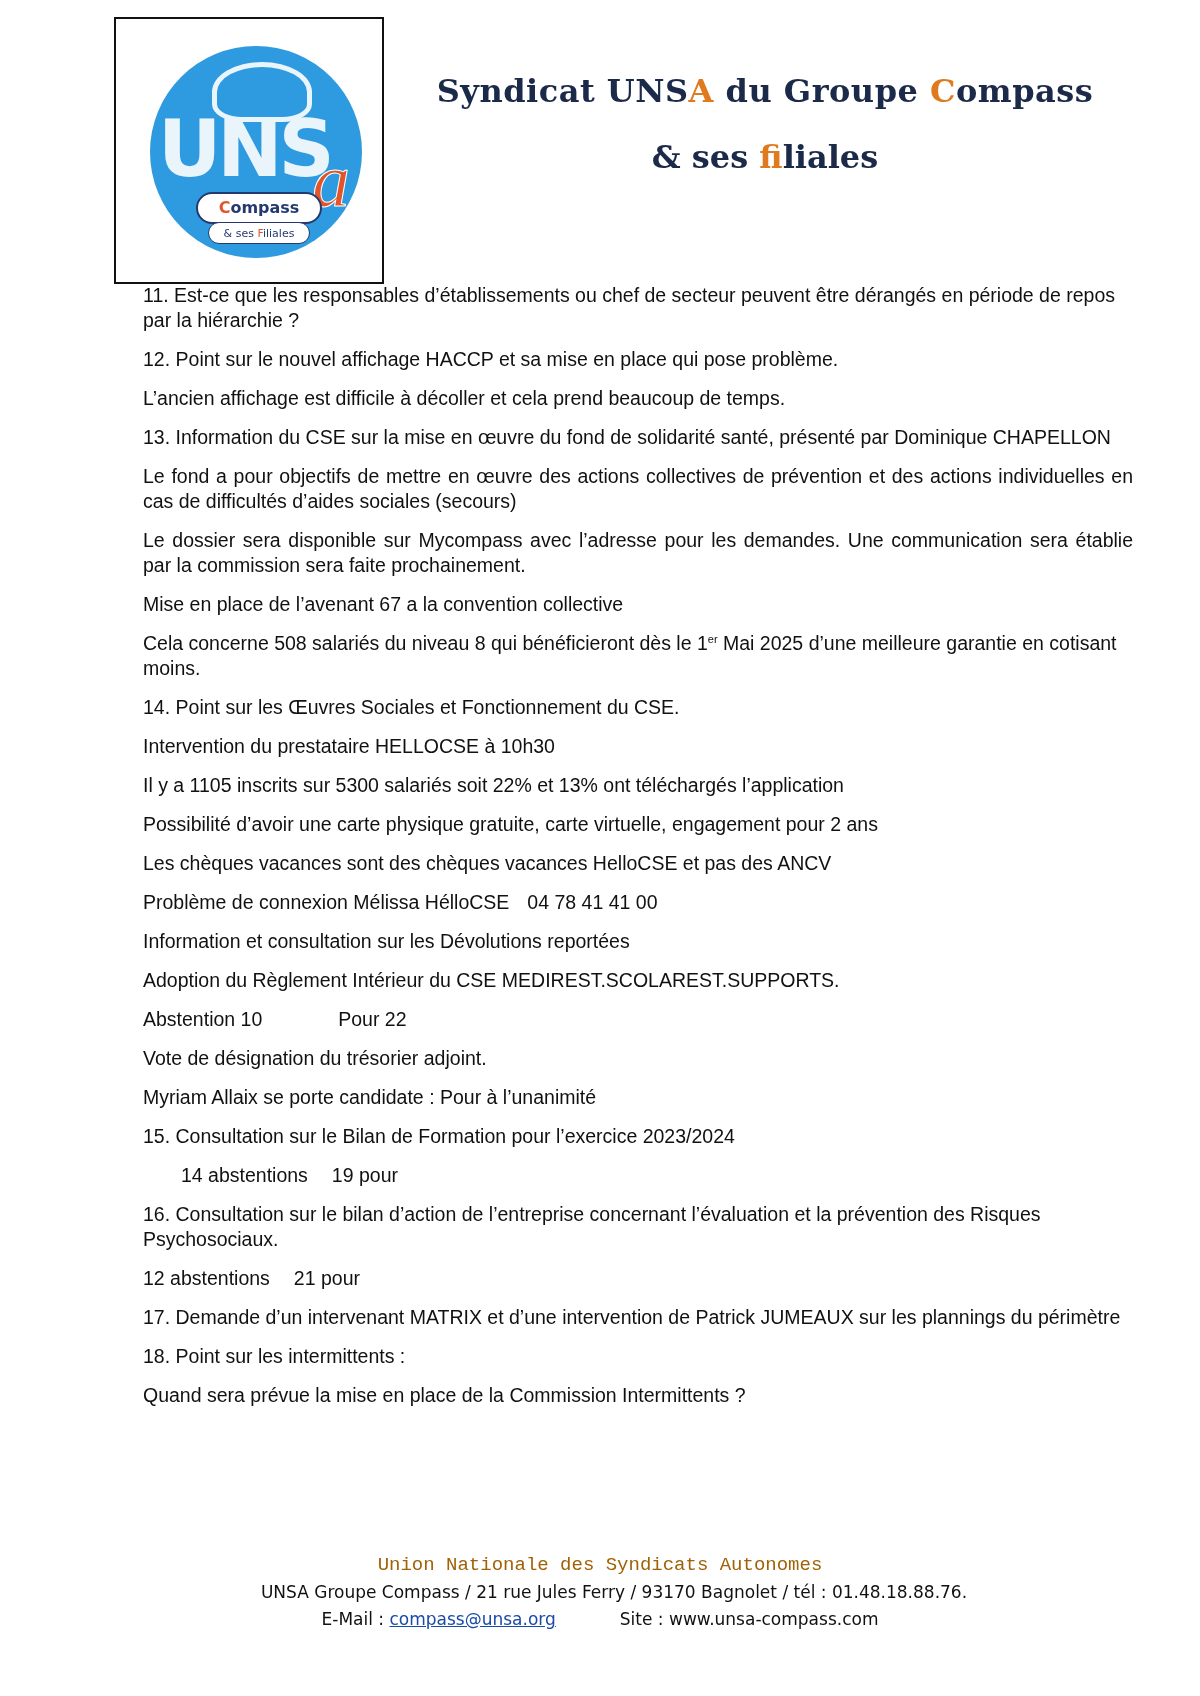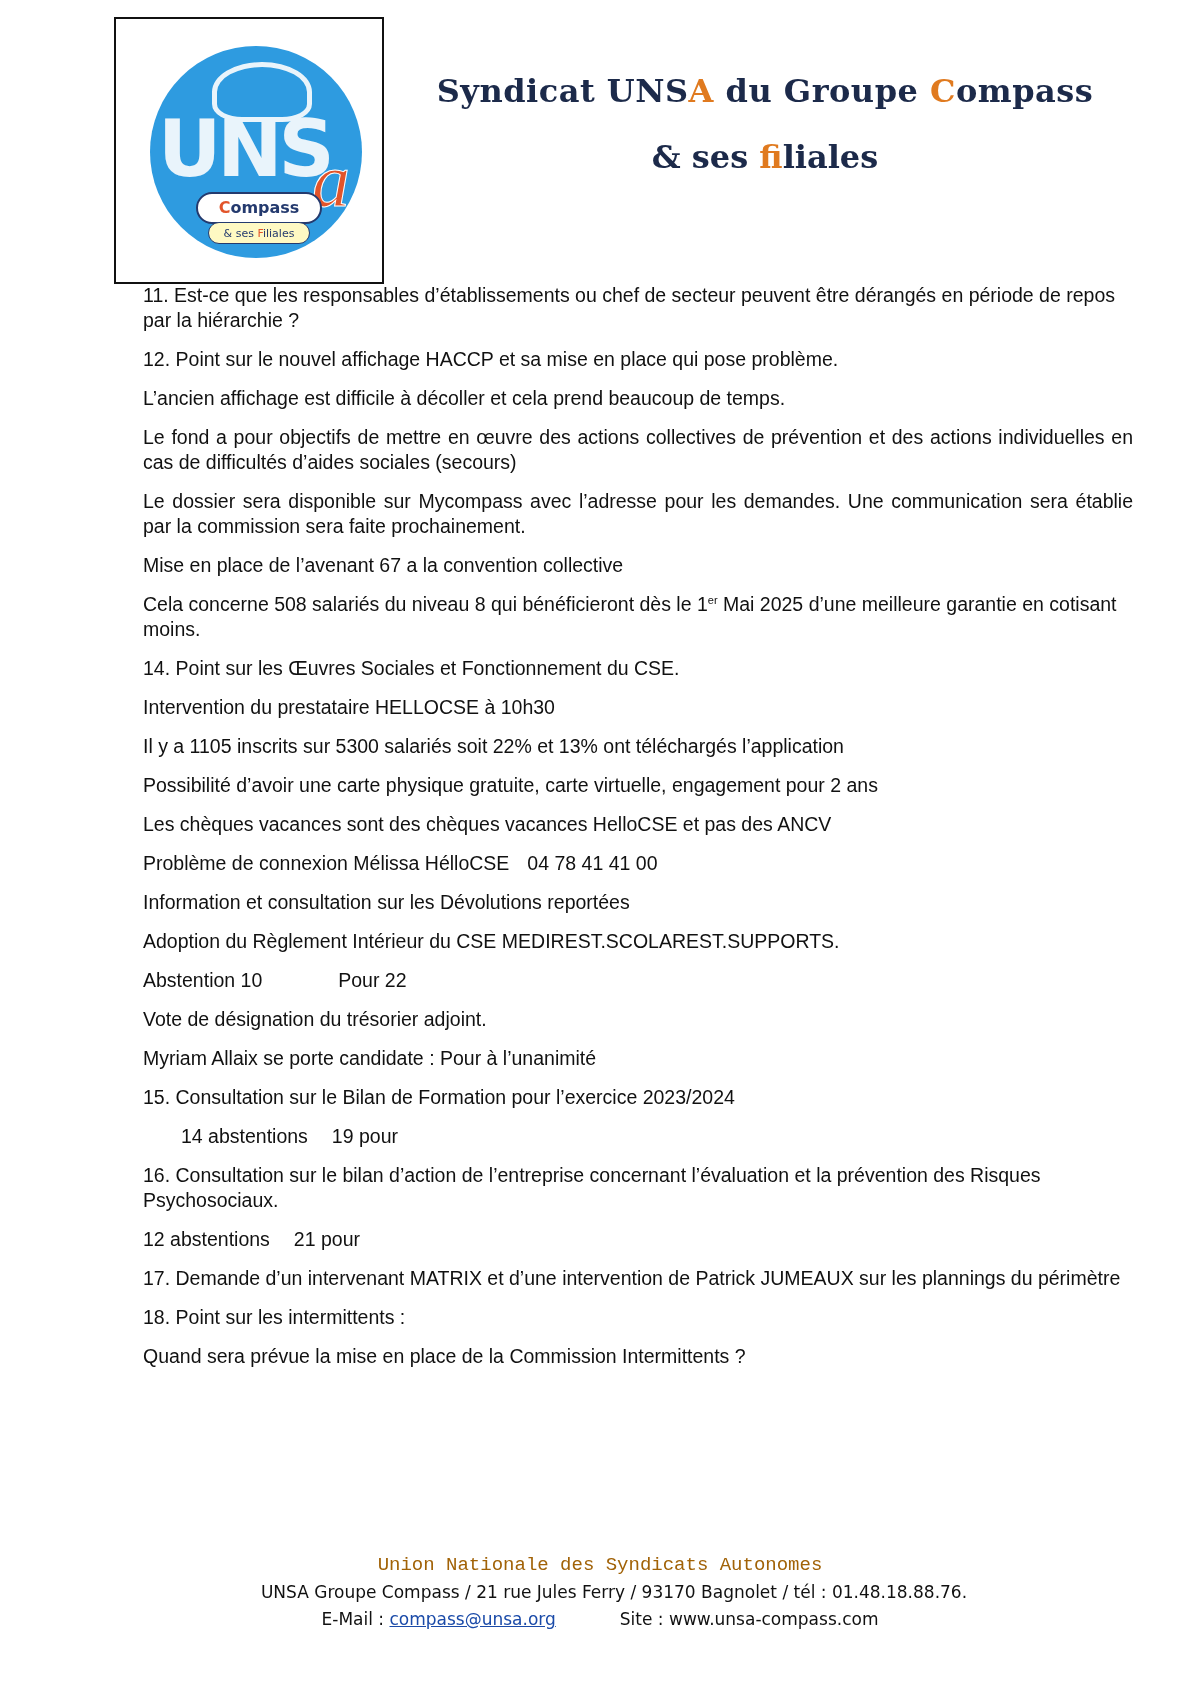--- a/index.html
+++ b/index.html
@@ -6,21 +6,21 @@
     body { width: 1200px; height: 1696px; position: relative; overflow: hidden; font-family: "Liberation Sans", sans-serif; color: #111111; }
 
     .logo-box { position: absolute; left: 114px; top: 17px; width: 270px; height: 267px; border: 2px solid #111; box-sizing: border-box; background: #fff; }
     .logo-circle { position: absolute; left: 34px; top: 27px; width: 212px; height: 212px; border-radius: 50%; background: #2e9be0; overflow: hidden; }
     .logo-unsa { position: absolute; left: 8px; top: 64px; font-family: "DejaVu Sans", sans-serif; font-weight: bold; font-size: 78px; color: #e9f4fb; letter-spacing: -4px; line-height: 1; }
     .logo-a { position: absolute; left: 162px; top: 96px; font-family: "Liberation Serif", serif; font-style: italic; font-size: 76px; color: #e2542a; line-height: 1; -webkit-text-stroke: 1px #ffffff; }
     .logo-hat { position: absolute; left: 62px; top: 16px; width: 100px; height: 60px; border: 5px solid #e9f4fb; border-radius: 50% 50% 30% 30%; box-sizing: border-box; }
     .logo-pill { position: absolute; left: 46px; top: 146px; width: 126px; height: 32px; background: #fff; border: 2px solid #243a6e; border-radius: 16px; text-align: center; box-sizing: border-box; }
     .logo-pill-text { font-family: "DejaVu Sans", sans-serif; font-weight: bold; font-size: 16px; line-height: 28px; color: #243a6e; }
     .logo-pill-text .c { color: #e2542a; }
-    .logo-pill2 { position: absolute; left: 58px; top: 176px; width: 102px; height: 22px; background: #fef9c3; border: 1px solid #243a6e; border-radius: 11px; text-align: center; box-sizing: border-box; }
+    .logo-pill2 { position: absolute; left: 58px; top: 176px; width: 102px; height: 22px; background: #ffffff; border: 1px solid #243a6e; border-radius: 11px; text-align: center; box-sizing: border-box; }
     .logo-pill2-text { font-family: "DejaVu Sans", sans-serif; font-size: 11px; line-height: 20px; color: #243a6e; }
     .logo-pill2-text .f { color: #e2542a; }
 
     .header-title { position: absolute; left: 400px; top: 72px; width: 730px; text-align: center; font-family: "DejaVu Serif", serif; font-weight: bold; font-size: 32px; color: #1c2a4a; letter-spacing: 0.5px; }
     .header-sub { position: absolute; left: 400px; top: 138px; width: 730px; text-align: center; font-family: "DejaVu Serif", serif; font-weight: bold; font-size: 32px; color: #1c2a4a; }
     .accent { color: #e07a1f; }
 
     .content { position: absolute; left: 143px; top: 283px; width: 990px; font-size: 19.5px; line-height: 25px; }
     .para { margin: 0 0 14px 0; }
     .para.justify { text-align: justify; }
@@ -51,20 +51,21 @@
   </div>
 </div>
 
 <div class="header-title"><span>Syndicat UNS</span><span class="accent">A</span><span> du Groupe </span><span class="accent">C</span><span>ompass</span></div>
 <div class="header-sub"><span>&amp; ses </span><span class="accent">f</span><span>iliales</span></div>
 
 <div class="content">
   <p class="para">11. Est-ce que les responsables d’établissements ou chef de secteur peuvent être dérangés en période de repos par la hiérarchie ?</p>
   <p class="para">12. Point sur le nouvel affichage HACCP et sa mise en place qui pose problème.</p>
   <p class="para">L’ancien affichage est difficile à décoller et cela prend beaucoup de temps.</p>
+  <p class="para">13. Information du CSE sur la mise en œuvre du fond de solidarité santé, présenté par Dominique CHAPELLON</p>
   <p class="para justify">Le fond a pour objectifs de mettre en œuvre des actions collectives de prévention et des actions individuelles en cas de difficultés d’aides sociales (secours)</p>
   <p class="para justify">Le dossier sera disponible sur Mycompass avec l’adresse pour les demandes. Une communication sera établie par la commission sera faite prochainement.</p>
   <p class="para">Mise en place de l’avenant 67 a la convention collective</p>
   <p class="para"><span>Cela concerne 508 salariés du niveau 8 qui bénéficieront dès le 1</span><sup>er</sup><span> Mai 2025 d’une meilleure garantie en cotisant moins.</span></p>
   <p class="para">14. Point sur les Œuvres Sociales et Fonctionnement du CSE.</p>
   <p class="para">Intervention du prestataire HELLOCSE à 10h30</p>
   <p class="para">Il y a 1105 inscrits sur 5300 salariés soit 22% et 13% ont téléchargés l’application</p>
   <p class="para">Possibilité d’avoir une carte physique gratuite, carte virtuelle, engagement pour 2 ans</p>
   <p class="para">Les chèques vacances sont des chèques vacances HelloCSE et pas des ANCV</p>
   <p class="para"><span>Problème de connexion Mélissa HélloCSE</span><span class="gap" style="width:18px"></span><span>04 78 41 41 00</span></p>

